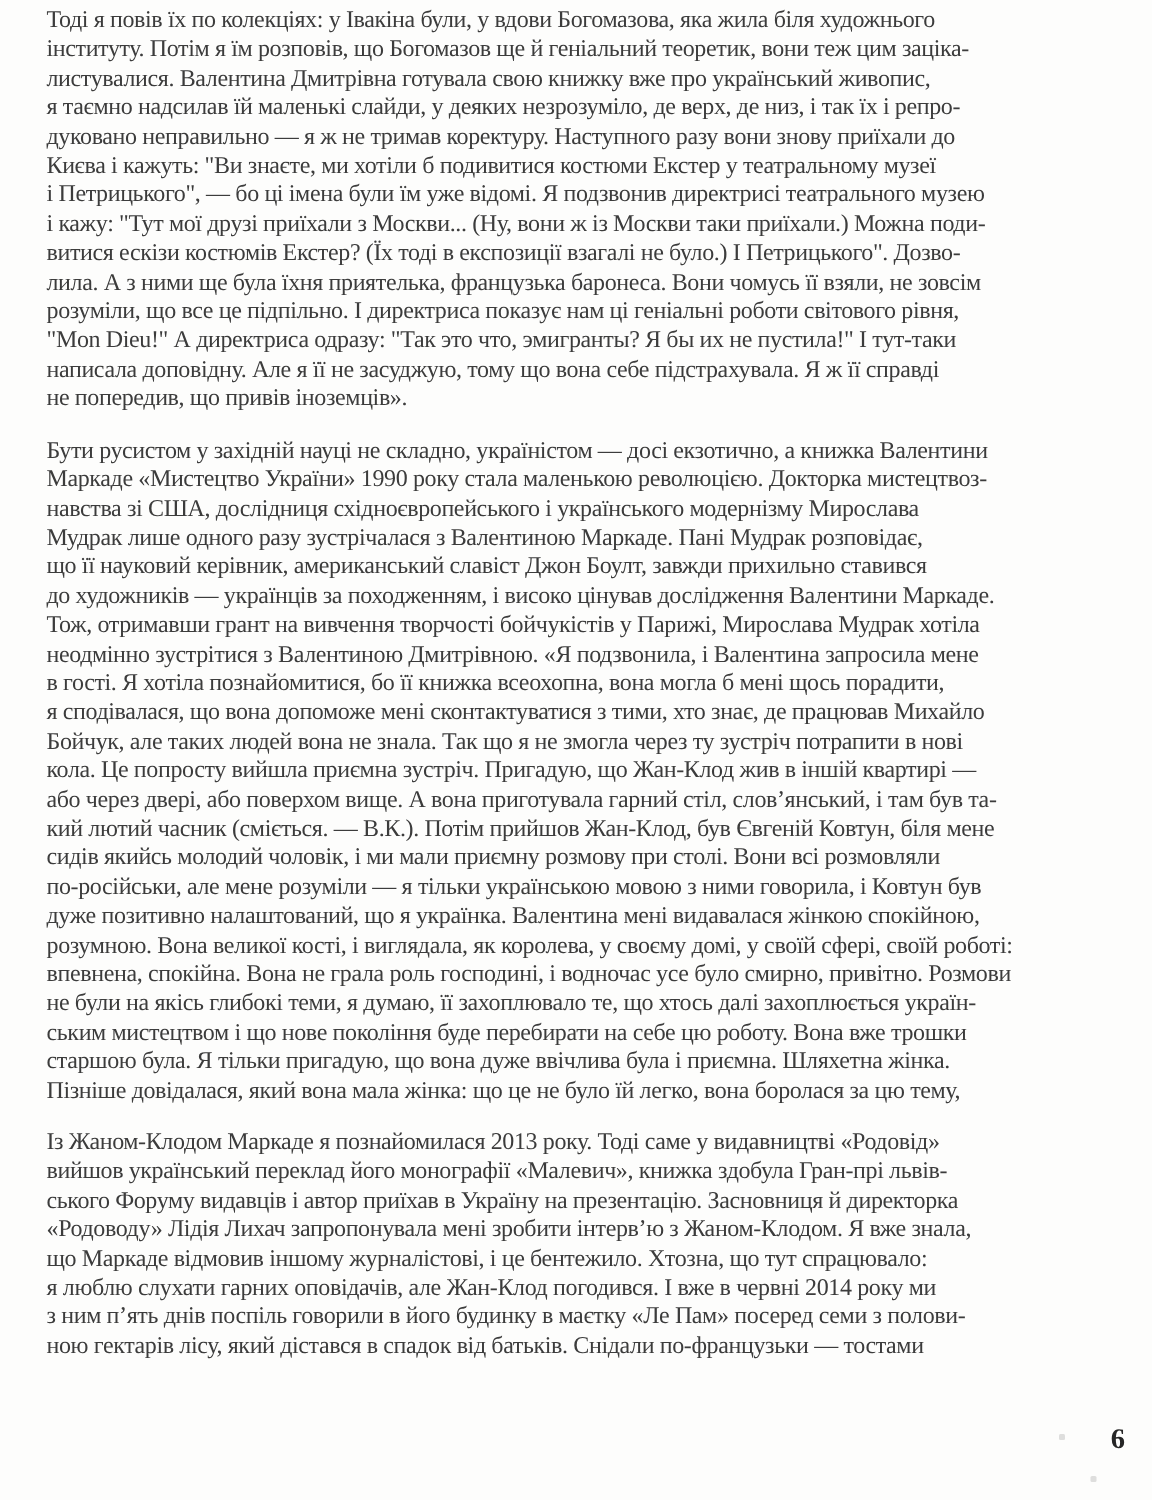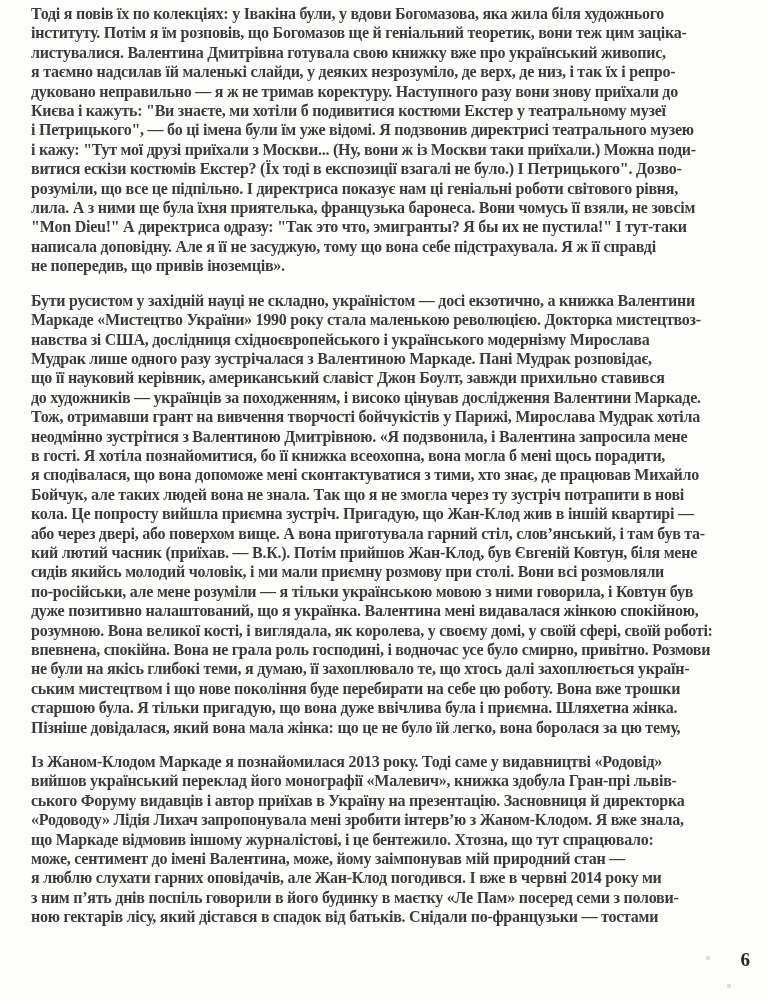--- a/index.html
+++ b/index.html
@@ -23,21 +23,20 @@
     width: 712px;
   }
   .paragraph {
     margin: 0 0 15px 0;
   }
   .line {
     white-space: pre;
     font-size: 16px;
     line-height: 19.4px;
     letter-spacing: -0.25px;
-    font-weight: bold;
   }
   .page-number {
     position: absolute;
     top: 949px;
     right: 18px;
     font-size: 19px;
     font-weight: bold;
     color: #262626;
     font-family: "Liberation Serif", "DejaVu Serif", serif;
   }
@@ -60,58 +59,57 @@
       <div class="paragraph">
         <div class="line">Тоді я повів їх по колекціях: у Івакіна були, у вдови Богомазова, яка жила біля художнього</div>
         <div class="line">інституту. Потім я їм розповів, що Богомазов ще й геніальний теоретик, вони теж цим заціка-</div>
         <div class="line">листувалися. Валентина Дмитрівна готувала свою книжку вже про український живопис,</div>
         <div class="line">я таємно надсилав їй маленькі слайди, у деяких незрозуміло, де верх, де низ, і так їх і репро-</div>
         <div class="line">дуковано неправильно — я ж не тримав коректуру. Наступного разу вони знову приїхали до</div>
         <div class="line">Києва і кажуть: "Ви знаєте, ми хотіли б подивитися костюми Екстер у театральному музеї</div>
         <div class="line">і Петрицького", — бо ці імена були їм уже відомі. Я подзвонив директрисі театрального музею</div>
         <div class="line">і кажу: "Тут мої друзі приїхали з Москви... (Ну, вони ж із Москви таки приїхали.) Можна поди-</div>
         <div class="line">витися ескізи костюмів Екстер? (Їх тоді в експозиції взагалі не було.) І Петрицького". Дозво-</div>
+        <div class="line">лила. А з ними ще була їхня приятелька, французька баронеса. Вони чомусь її взяли, не зовсім</div>
         <div class="line">розуміли, що все це підпільно. І директриса показує нам ці геніальні роботи світового рівня,</div>
-        <div class="line">лила. А з ними ще була їхня приятелька, французька баронеса. Вони чомусь її взяли, не зовсім</div>
         <div class="line">"Mon Dieu!" А директриса одразу: "Так это что, эмигранты? Я бы их не пустила!" І тут-таки</div>
         <div class="line">написала доповідну. Але я її не засуджую, тому що вона себе підстрахувала. Я ж її справді</div>
         <div class="line">не попередив, що привів іноземців».</div>
       </div>
       <div class="paragraph">
         <div class="line">Бути русистом у західній науці не складно, україністом — досі екзотично, а книжка Валентини</div>
         <div class="line">Маркаде «Мистецтво України» 1990 року стала маленькою революцією. Докторка мистецтвоз-</div>
         <div class="line">навства зі США, дослідниця східноєвропейського і українського модернізму Мирослава</div>
         <div class="line">Мудрак лише одного разу зустрічалася з Валентиною Маркаде. Пані Мудрак розповідає,</div>
         <div class="line">що її науковий керівник, американський славіст Джон Боулт, завжди прихильно ставився</div>
         <div class="line">до художників — українців за походженням, і високо цінував дослідження Валентини Маркаде.</div>
         <div class="line">Тож, отримавши грант на вивчення творчості бойчукістів у Парижі, Мирослава Мудрак хотіла</div>
         <div class="line">неодмінно зустрітися з Валентиною Дмитрівною. «Я подзвонила, і Валентина запросила мене</div>
         <div class="line">в гості. Я хотіла познайомитися, бо її книжка всеохопна, вона могла б мені щось порадити,</div>
         <div class="line">я сподівалася, що вона допоможе мені сконтактуватися з тими, хто знає, де працював Михайло</div>
         <div class="line">Бойчук, але таких людей вона не знала. Так що я не змогла через ту зустріч потрапити в нові</div>
         <div class="line">кола. Це попросту вийшла приємна зустріч. Пригадую, що Жан-Клод жив в іншій квартирі —</div>
         <div class="line">або через двері, або поверхом вище. А вона приготувала гарний стіл, слов’янський, і там був та-</div>
-        <div class="line">кий лютий часник (приїхав. — В.К.). Потім прийшов Жан-Клод, був Євгеній Ковтун, біля мене</div>
+        <div class="line">кий лютий часник (сміється. — В.К.). Потім прийшов Жан-Клод, був Євгеній Ковтун, біля мене</div>
         <div class="line">сидів якийсь молодий чоловік, і ми мали приємну розмову при столі. Вони всі розмовляли</div>
         <div class="line">по-російськи, але мене розуміли — я тільки українською мовою з ними говорила, і Ковтун був</div>
         <div class="line">дуже позитивно налаштований, що я українка. Валентина мені видавалася жінкою спокійною,</div>
         <div class="line">розумною. Вона великої кості, і виглядала, як королева, у своєму домі, у своїй сфері, своїй роботі:</div>
         <div class="line">впевнена, спокійна. Вона не грала роль господині, і водночас усе було смирно, привітно. Розмови</div>
         <div class="line">не були на якісь глибокі теми, я думаю, її захоплювало те, що хтось далі захоплюється україн-</div>
         <div class="line">ським мистецтвом і що нове покоління буде перебирати на себе цю роботу. Вона вже трошки</div>
         <div class="line">старшою була. Я тільки пригадую, що вона дуже ввічлива була і приємна. Шляхетна жінка.</div>
         <div class="line">Пізніше довідалася, який вона мала жінка: що це не було їй легко, вона боролася за цю тему,</div>
       </div>
       <div class="paragraph">
         <div class="line">Із Жаном-Клодом Маркаде я познайомилася 2013 року. Тоді саме у видавництві «Родовід»</div>
         <div class="line">вийшов український переклад його монографії «Малевич», книжка здобула Гран-прі львів-</div>
         <div class="line">ського Форуму видавців і автор приїхав в Україну на презентацію. Засновниця й директорка</div>
         <div class="line">«Родоводу» Лідія Лихач запропонувала мені зробити інтерв’ю з Жаном-Клодом. Я вже знала,</div>
         <div class="line">що Маркаде відмовив іншому журналістові, і це бентежило. Хтозна, що тут спрацювало:</div>
-        <div class="line">може, сентимент до імені Валентина, може, йому заімпонував мій природний стан —</div>
         <div class="line">я люблю слухати гарних оповідачів, але Жан-Клод погодився. І вже в червні 2014 року ми</div>
         <div class="line">з ним п’ять днів поспіль говорили в його будинку в маєтку «Ле Пам» посеред семи з полови-</div>
         <div class="line">ною гектарів лісу, який дістався в спадок від батьків. Снідали по-французьки — тостами</div>
       </div>
     </div>
   <div class="page-number">6</div>
   <div class="scan-speck speck-1"></div>
   <div class="scan-speck speck-2"></div>
 </div>
 

